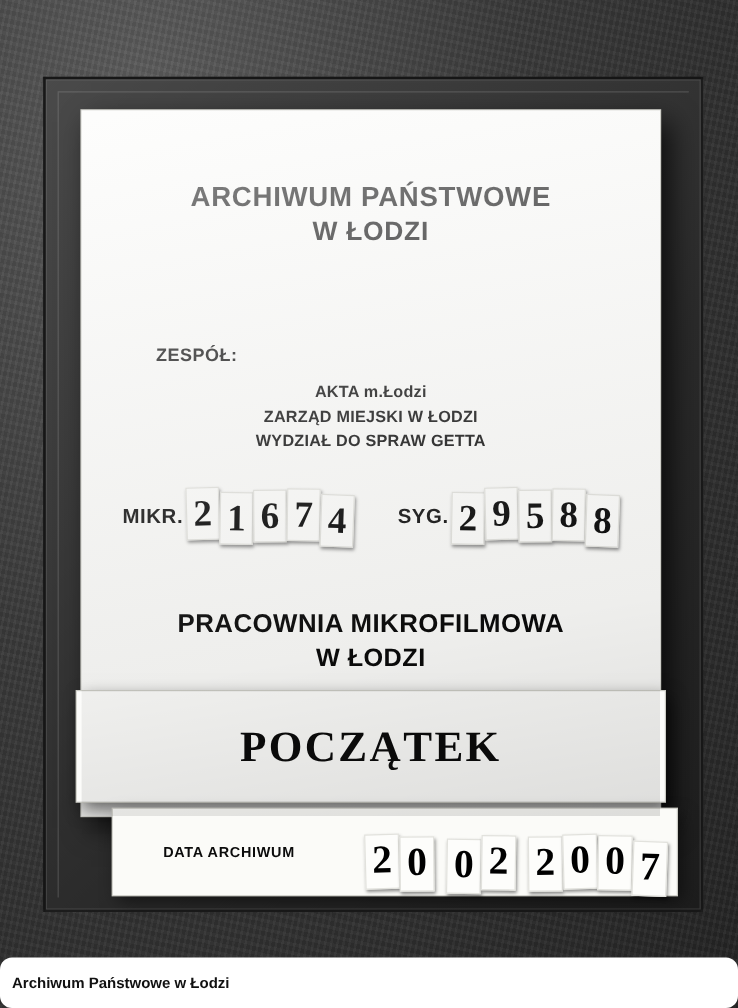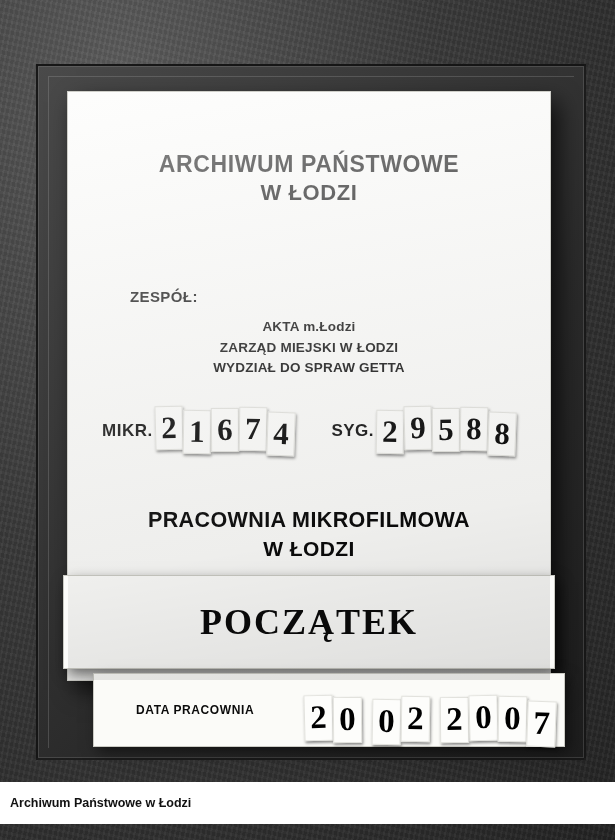--- a/index.html
+++ b/index.html
@@ -196,26 +196,27 @@
     align-items: flex-end;
     gap: 10px;
   }
   .dgroup { display: flex; align-items: flex-end; }
   .datedigits .digit { font-size: 33px; min-width: 21px; }
 
   
   .caption {
     position: absolute;
     left: 0;
-    bottom: 16px;
+    bottom: 0;
     width: 615px;
     height: 42px;
     background: #ffffff;
     display: flex;
     align-items: center;
+    border-radius: 10px;
   }
   .caption span {
     margin-left: 10px;
     font-size: 12.5px;
     font-weight: bold;
     color: #111;
   }
 </style>
 </head>
 <body>
@@ -267,21 +268,21 @@
     <div class="lab">
       <div>PRACOWNIA MIKROFILMOWA</div>
       <div class="l2">W ŁODZI</div>
     </div>
 
     <div class="strip">
       <div class="word">POCZĄTEK</div>
     </div>
 
     <div class="datestrip">
-      <div class="dlabel">DATA PRACOWNIA</div>
+      <div class="dlabel">DATA ARCHIWUM</div>
       <div class="datedigits">
         <span class="dgroup">
           <span class="digit t1">2</span>
           <span class="digit t3">0</span>
         </span>
         <span class="dgroup">
           <span class="digit t2">0</span>
           <span class="digit t5">2</span>
         </span>
         <span class="dgroup">

